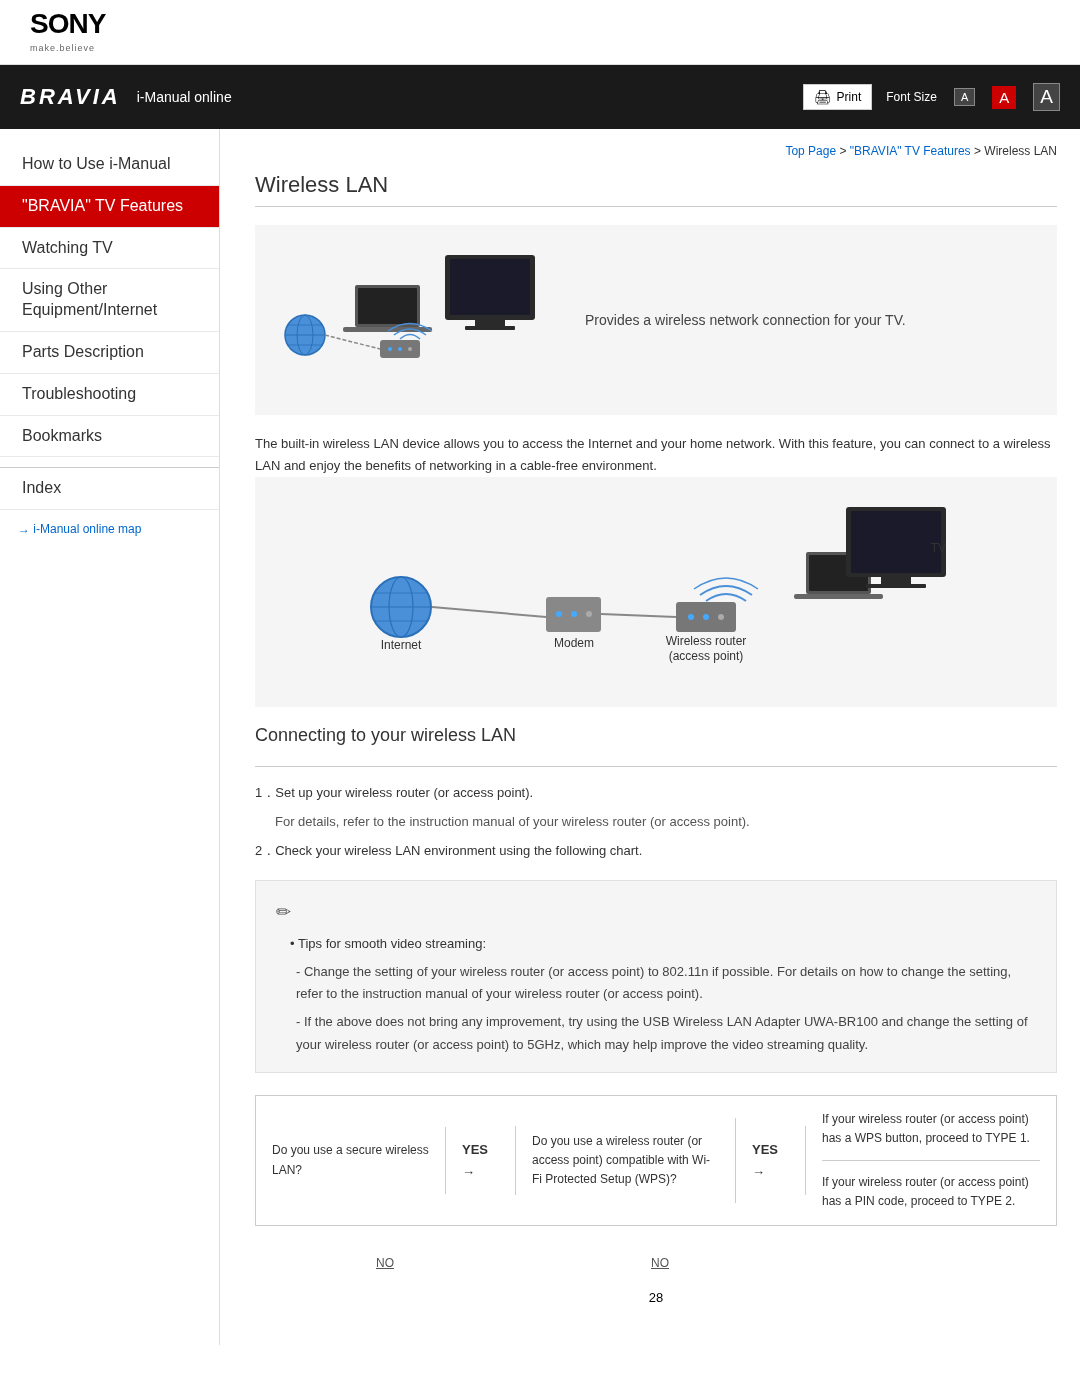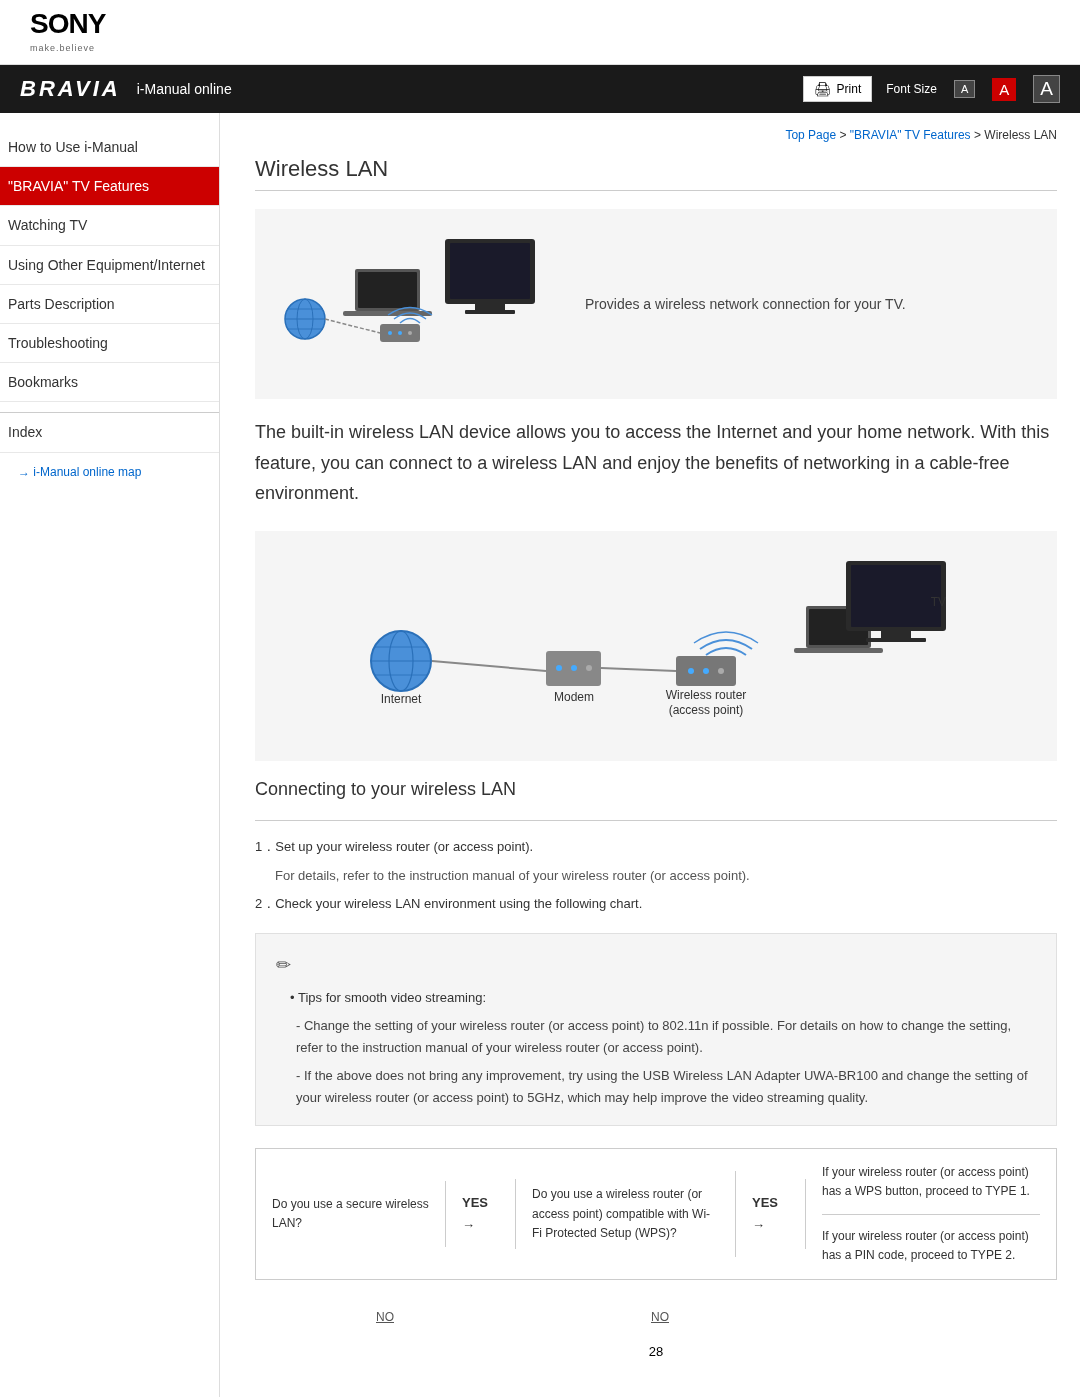--- a/index.html
+++ b/index.html
@@ -4,58 +4,58 @@
   <style>
     * { margin: 0; padding: 0; box-sizing: border-box; }
     body { font-family: Arial, sans-serif; font-size: 14px; background: #fff; color: #333; width: 1080px; min-height: 1397px; }
 
     
     .top-bar { padding: 10px 30px; background: #fff; border-bottom: 1px solid #ddd; }
     .sony-logo { font-size: 28px; font-weight: 900; letter-spacing: -1px; color: #000; display: block; line-height: 1; }
     .sony-tagline { font-size: 9px; color: #666; letter-spacing: 1px; }
 
     
-    .nav-bar { background: #1a1a1a; display: flex; align-items: center; justify-content: space-between; padding: 0 20px; height: 48px; }
+    .nav-bar { background: #1a1a1a; display: flex; align-items: center; justify-content: space-between; padding: 0 20px; height: 64px; }
     .bravia-logo { color: #fff; font-size: 22px; font-weight: 900; letter-spacing: 3px; font-style: italic; }
     .nav-title { color: #fff; font-size: 14px; margin-left: 16px; }
     .nav-left { display: flex; align-items: center; }
     .nav-right { display: flex; align-items: center; gap: 14px; }
     .print-btn { background: #fff; border: 1px solid #ccc; padding: 4px 10px; font-size: 12px; cursor: pointer; display: flex; align-items: center; gap: 5px; }
     .print-icon { font-size: 14px; }
     .font-size-label { color: #fff; font-size: 12px; }
     .font-btn { display: inline-block; border: 1px solid #888; color: #fff; background: #444; padding: 2px 6px; margin-left: 3px; cursor: pointer; }
     .font-btn.active { background: #cc0000; border-color: #cc0000; font-size: 16px; }
 
     
     .main-layout { display: flex; padding: 0; }
 
     
     .sidebar { width: 220px; min-width: 220px; padding: 15px 0; border-right: 1px solid #ddd; }
-    .sidebar-item { padding: 10px 8px; font-size: 14px; color: #333; cursor: pointer; border-bottom: 1px solid #e8e8e8; line-height: 1.3; }
+    .sidebar-item { padding: 10px 22px; font-size: 16px; color: #333; cursor: pointer; border-bottom: 1px solid #e8e8e8; line-height: 1.3; }
     .sidebar-item.active { background: #cc0000; color: #fff; }
     .sidebar-item.index { margin-top: 10px; border-top: 1px solid #ccc; }
     .sidebar-map { padding: 12px 18px; font-size: 12px; color: #0066cc; cursor: pointer; }
     .sidebar-map::before { content: '→ '; }
 
     
     .content { flex: 1; padding: 15px 35px 40px 35px; }
 
     
     .breadcrumb { text-align: right; font-size: 12px; color: #0066cc; margin-bottom: 14px; }
     .breadcrumb span { color: #333; }
     .breadcrumb a { color: #0066cc; text-decoration: none; }
 
     
     .page-title { font-size: 22px; font-weight: normal; color: #333; border-bottom: 1px solid #ccc; padding-bottom: 8px; margin-bottom: 18px; }
 
     
     .diagram-box { background: #f5f5f5; padding: 20px; margin-bottom: 18px; display: flex; align-items: center; gap: 30px; min-height: 180px; }
     .diagram-desc { font-size: 14px; color: #444; }
 
-    .description-text { font-size: 18px; line-height: 1.7; color: #333; margin-bottom: 22px; }
+    .description-text { font-size: 13px; line-height: 1.7; color: #333; }
 
     
     .section-heading { font-size: 18px; font-weight: normal; border-bottom: 1px solid #ccc; padding-bottom: 20px; margin-bottom: 16px; color: #333; }
 
     
     .steps { margin-bottom: 18px; }
     .step { font-size: 13px; margin-bottom: 8px; line-height: 1.6; }
     .step-sub { margin-left: 20px; font-size: 13px; color: #555; line-height: 1.6; }
 
     

